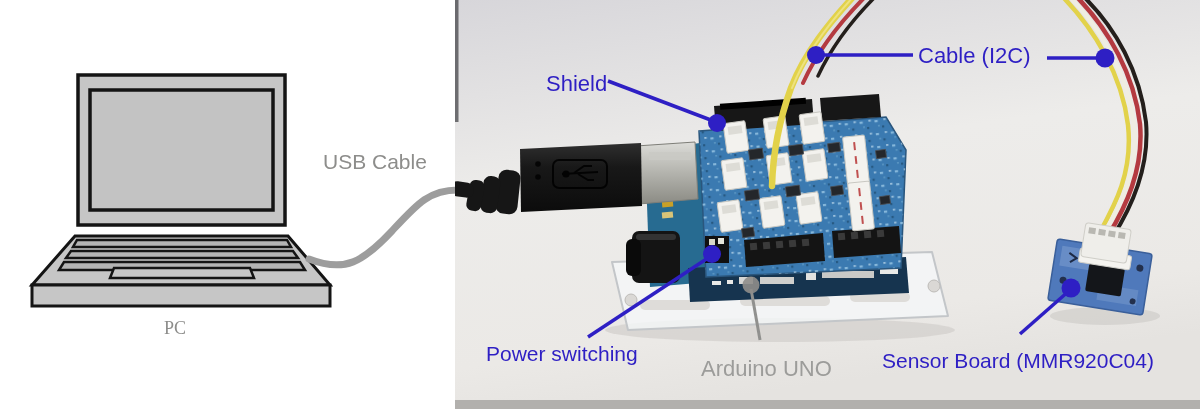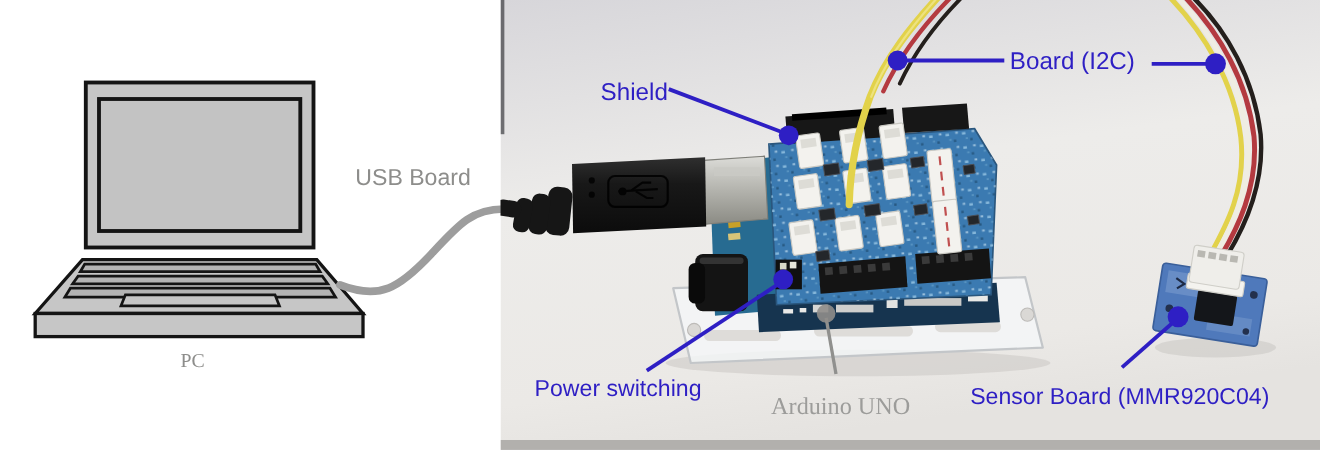--- a/index.html
+++ b/index.html
@@ -12,21 +12,21 @@
   }
   .scene{position:absolute;left:0;top:0;}
   .lbl{
     position:absolute;
     white-space:nowrap;
     z-index:5;
     user-select:none;
   }
   .lbl-blue{color:#2e1fc4;}
   .lbl-gray{color:#8d8d8b;}
-  .lbl-gray2{color:#9c9c9a;font-family:Liberation Serif, serif;}
+  .lbl-gray2{color:#9c9c9a;}
   .f21{font-size:21px;}
   .f22{font-size:22px;}
   .f23{font-size:18px;font-family:Liberation Serif, serif;}
   .power-lines span{display:block;line-height:31px;}
 </style>
 </head>
 <body>
 
 <div class="canvas">
 
@@ -285,27 +285,27 @@
         <circle cx="712" cy="254" r="9"></circle>
         <circle cx="1071" cy="288" r="9.5"></circle>
       </g>
       <g>
         <line x1="751" y1="289" x2="760" y2="340" stroke="#90908e" stroke-width="3"></line>
         <circle cx="751" cy="285" r="8.5" fill="#8f8d8a" opacity="0.9"></circle>
       </g>
     </g>
   </svg>
 
-  <div class="lbl lbl-gray f21" style="left:323px;top:150px;">USB Board</div>
+  <div class="lbl lbl-gray f21" style="left:323px;top:150px;">USB Cable</div>
 
   <div class="lbl lbl-gray f23" style="left:164px;top:318px;">PC</div>
 
   <div class="lbl lbl-blue f22" style="left:546px;top:55px;margin-top:16px;">Shield</div>
 
-  <div class="lbl lbl-blue f22" style="left:918px;top:43px;">Board (I2C)</div>
+  <div class="lbl lbl-blue f22" style="left:918px;top:43px;">Cable (I2C)</div>
 
   <div class="lbl lbl-blue f21 power-lines" style="left:486px;top:338px;">
     <span>Power switching</span>
   </div>
 
   <div class="lbl lbl-gray2 f22" style="left:701px;top:356px;">Arduino UNO</div>
 
   <div class="lbl lbl-blue f21" style="left:882px;top:349px;">Sensor Board (MMR920C04)</div>
 
 </div>

